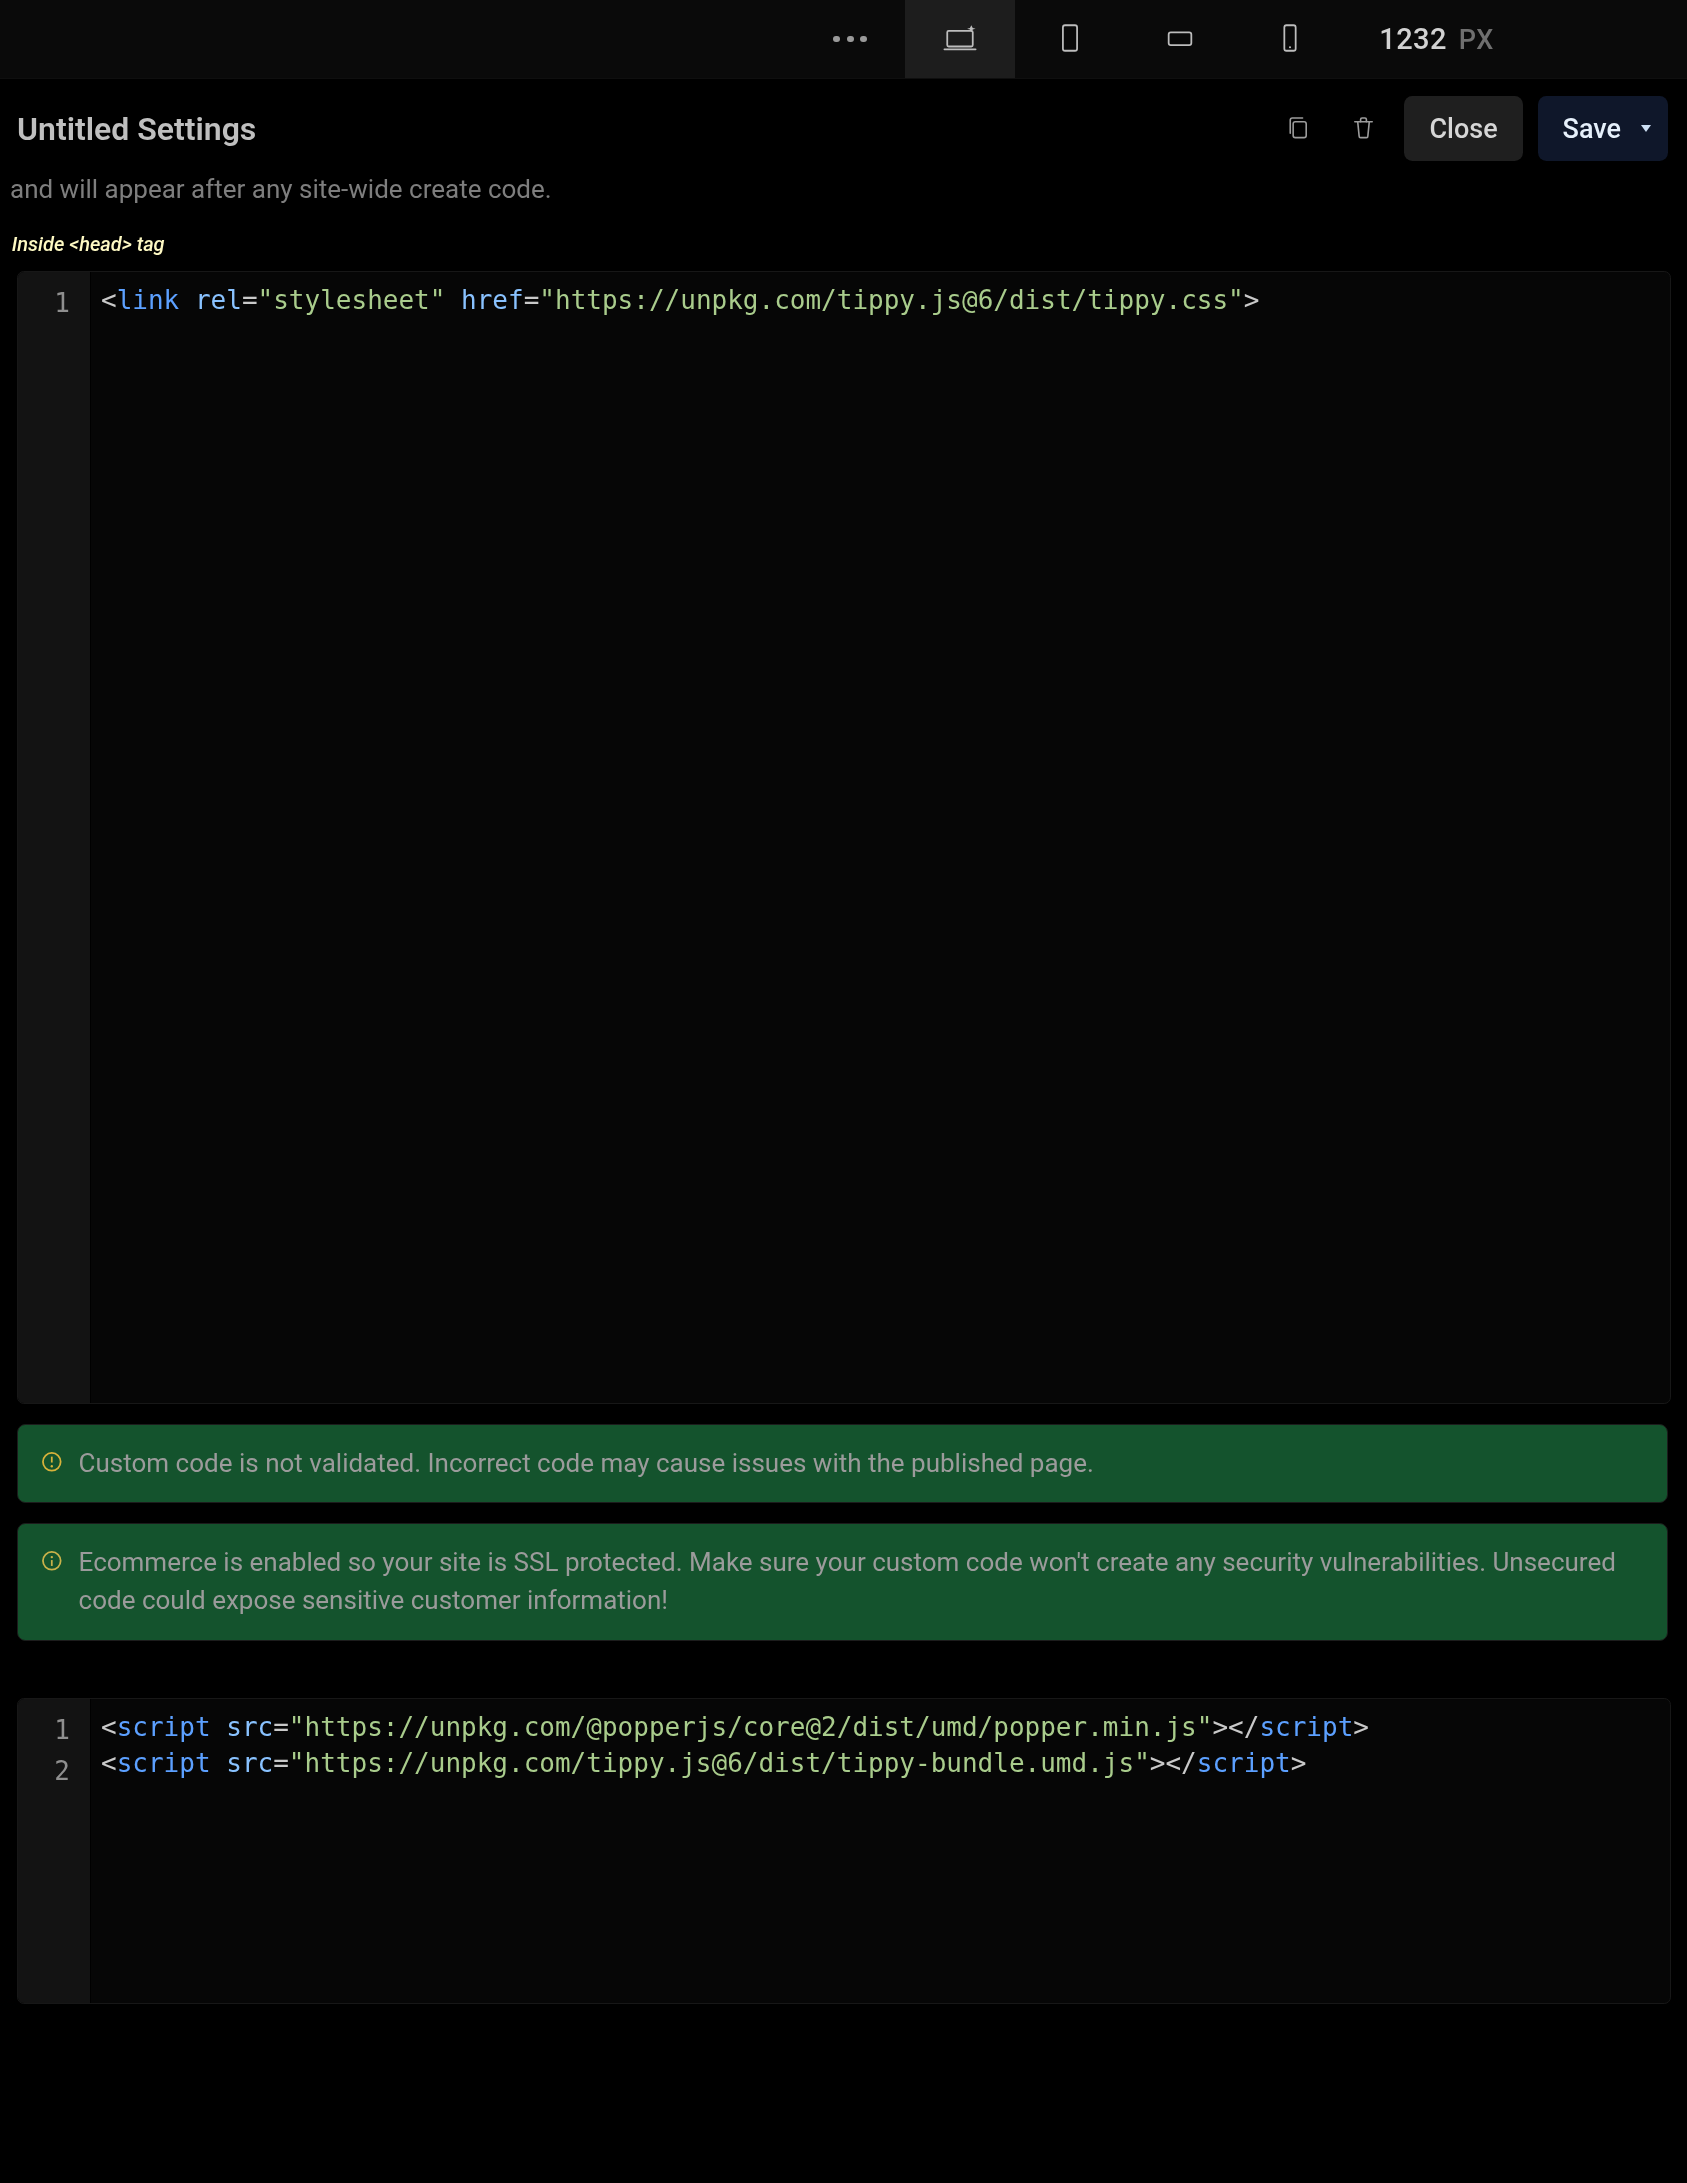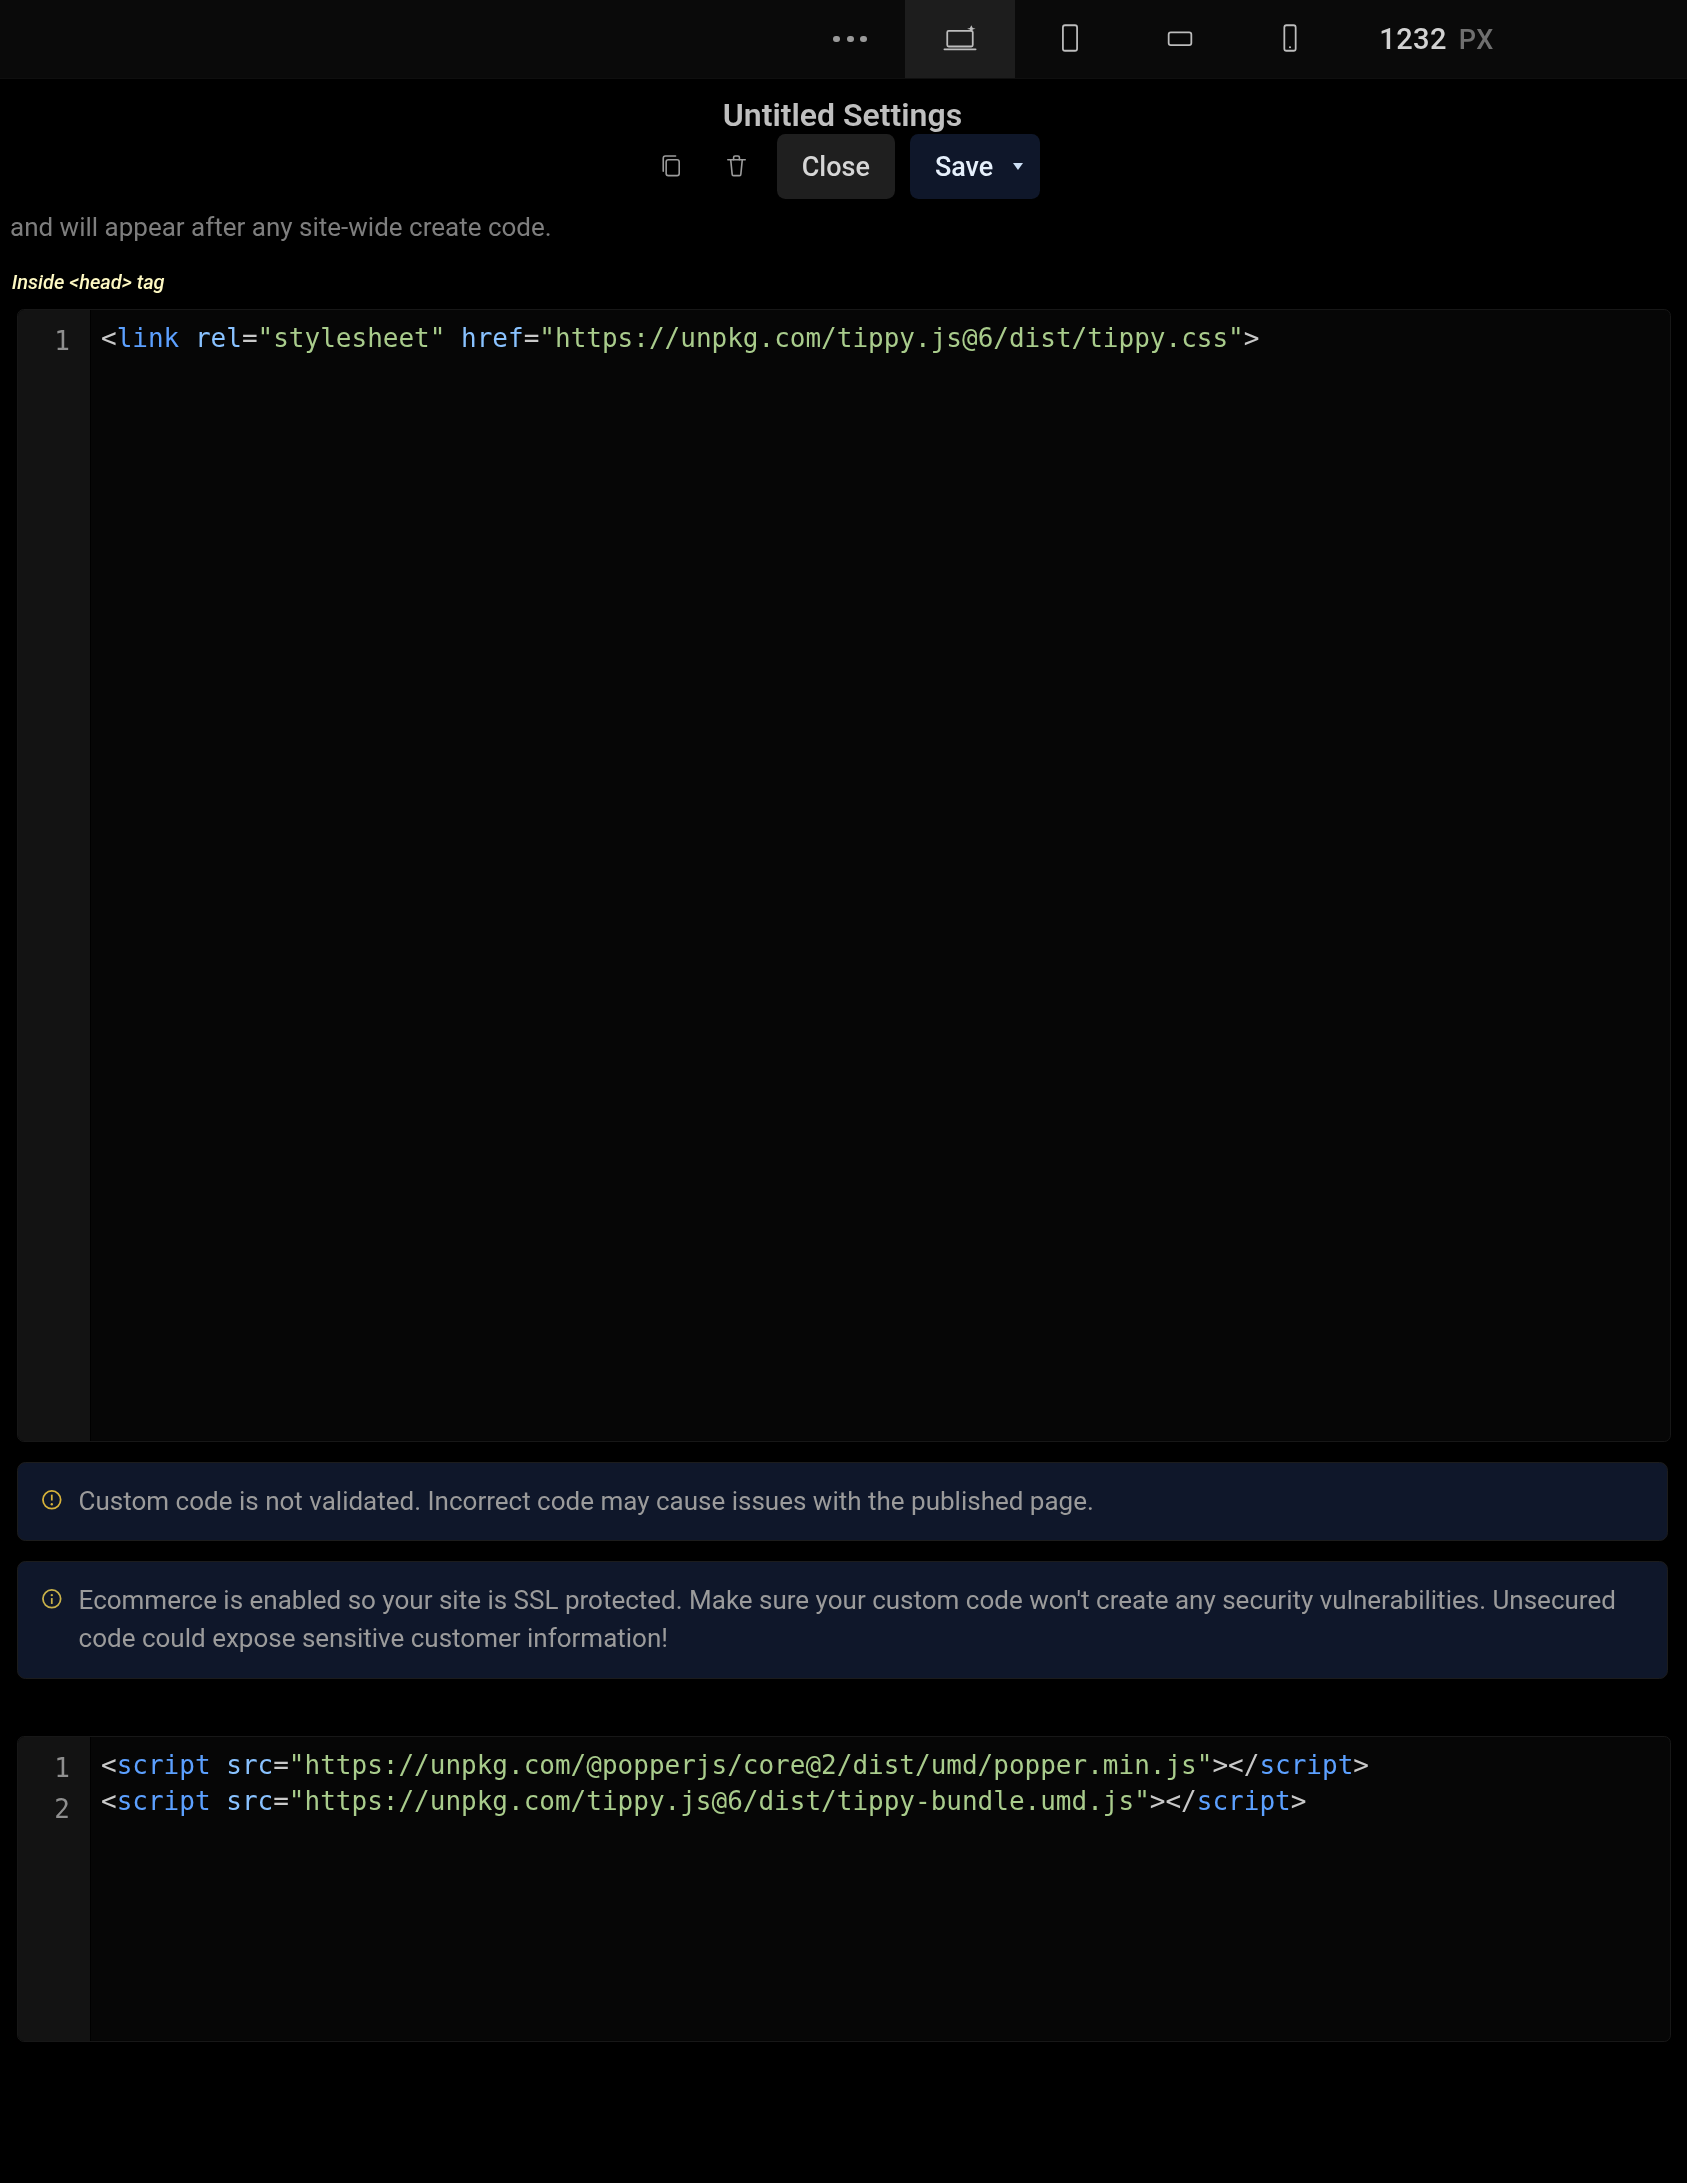--- a/index.html
+++ b/index.html
@@ -30,21 +30,21 @@
   .icon-slot{width:110px;height:78px;display:flex;align-items:center;justify-content:center;color:#bdbdbd;}
   .icon-slot.active{background:#1d1d1d;}
   .icon-slot svg{width:34px;height:34px;stroke:#bdbdbd;fill:none;stroke-width:2.5;stroke-linecap:round;stroke-linejoin:round}
   .dots{display:flex;gap:6.8px;}
   .dots span{width:6.8px;height:6.8px;background:#9a9a9a;border-radius:50%;}
   .px-wrap{display:flex;align-items:baseline;gap:11.8px;margin-left:34px;}
   .px-num{font-size:29px;color:#d2d2d2;font-weight:500;letter-spacing:0.4px;}
   .px-unit{font-size:27px;color:#6f6f6f;font-weight:500;letter-spacing:0.8px;}
 
   
-  .header{display:flex;align-items:center;justify-content:space-between;padding:17px 20px 6.8px 17px;flex-direction:column;}
+  .header{display:flex;align-items:center;justify-content:space-between;padding:17px 20px 6.8px 17px;}
   .title{font-size:32px;font-weight:600;color:#bfbfbf;}
   .hdr-actions{display:flex;align-items:center;gap:15px;}
   .hdr-icon{width:51px;height:51px;display:flex;align-items:center;justify-content:center;color:#9c9c9c;}
   .hdr-icon svg{width:29px;height:29px;stroke:#9c9c9c;fill:none;stroke-width:2.2;stroke-linecap:round;stroke-linejoin:round}
   .btn{height:65px;display:flex;align-items:center;justify-content:center;border-radius:8.4px;font-size:27px;padding:0 25px;font-weight:500;}
   .btn-close{background:#1f1f1f;color:#d6d6d6;}
   .btn-save{background:#0f172a;color:#e6f0fb;display:flex;align-items:center;gap:20px;padding-right:17px;}
   .chev-down{border-left:5.9px solid transparent;border-right:5.9px solid transparent;border-top:7.6px solid #cde0f5;}
 
   
@@ -59,21 +59,21 @@
   .gutter{width:72px;background:#131313;border-right:0.8px solid #000;padding-top:11.8px;text-align:right;}
   .gutter .ln{padding:2.5px 20px 2.5px 0;font-family:ui-monospace,Menlo,Consolas,monospace;font-size:26px;color:var(--gutter-text);line-height:1.38;}
   .code{flex:1;padding:11.8px 10px;font-family:ui-monospace,Menlo,Consolas,monospace;font-size:26px;line-height:1.38;white-space:pre;overflow:hidden;color:var(--punc);}
   .code .line{display:block;}
   .t-tag{color:var(--tag)}
   .t-attr{color:var(--attr)}
   .t-str{color:var(--str)}
   .t-punc{color:var(--punc)}
 
   
-  .notice{margin:0 20px 20px 17px;background:#0f172a;border:0.8px solid #1c1c1c;border-radius:8.4px;padding:20px 22px;display:flex;gap:15px;align-items:flex-start;}
+  .notice{margin:0 20px 20px 17px;background:#14532d;border:0.8px solid #1c1c1c;border-radius:8.4px;padding:20px 22px;display:flex;gap:15px;align-items:flex-start;}
   .notice .txt{color:#9b9b9b;font-size:26px;line-height:1.45;}
   .notice svg{width:23.6px;height:23.6px;flex:0 0 23.6px;margin-top:5px;stroke-width:2.4;fill:none;}
   .ico-warn svg{stroke:var(--warn)}
   .ico-info svg{stroke:var(--info)}
 
   
   .section2{padding-top:37px;}
 </style>
 </head>
 <body>

